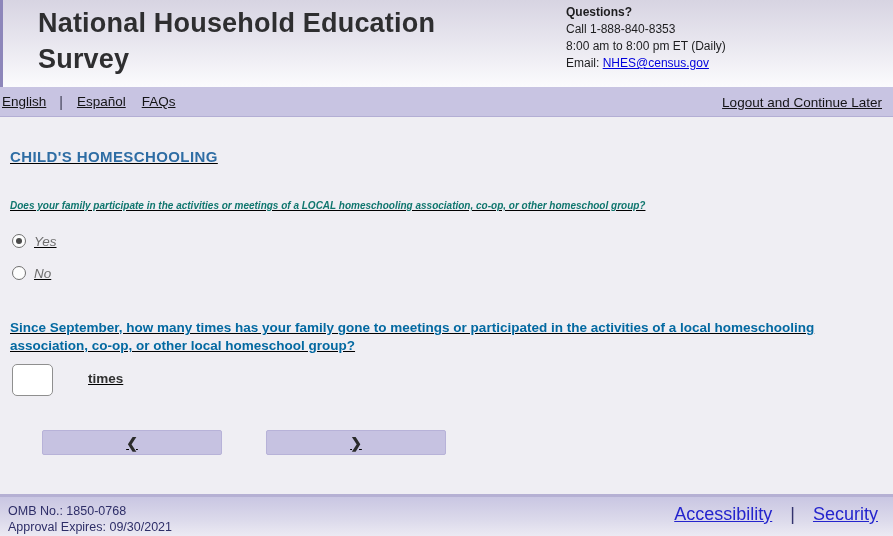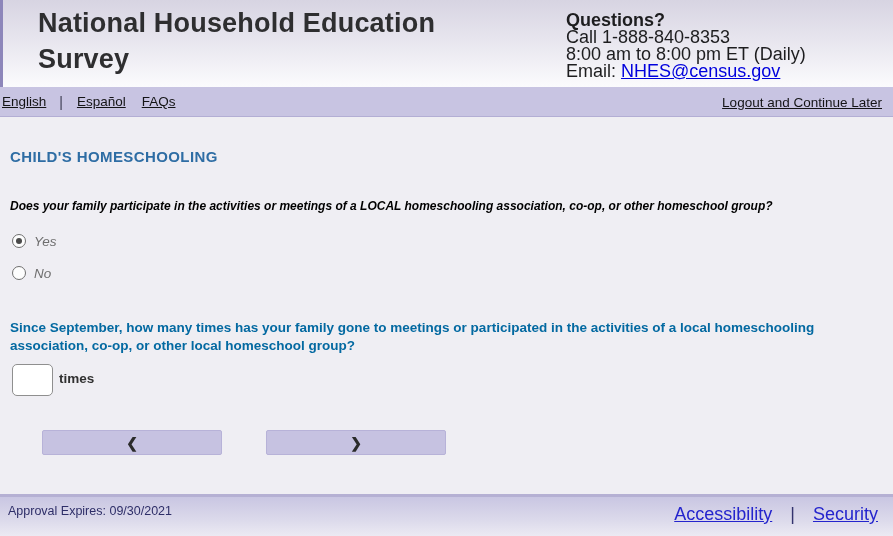--- a/index.html
+++ b/index.html
@@ -19,51 +19,51 @@
     position: absolute; left: 0; top: 0; width: 893px; height: 87px;
     background: linear-gradient(to bottom, #d7d4e2 0%, #e7e5ee 45%, #fbfbfd 100%);
     border-left: 3px solid #8d86ba;
   }
   .app-title {
     position: absolute; left: 35px; top: 5px; width: 470px;
     font-size: 27px; font-weight: bold; color: #2e2e30;
     line-height: 36px; letter-spacing: 0.2px;
   }
   .contact {
-    position: absolute; left: 563px; top: 12px;
-    font-size: 18px; color: #1d1d1f; line-height: 17px;
+    position: absolute; left: 563px; top: 4px;
+    font-size: 12px; color: #1d1d1f; line-height: 17px;
   }
   .contact .q-head { font-weight: bold; }
   .contact a { color: #0000dd; text-decoration: underline; cursor: pointer; }
 
   
   .navbar {
     position: absolute; left: 0; top: 87px; width: 893px; height: 30px;
     background: #c8c4e2;
     border-bottom: 1px solid #b3aed4;
     display: flex; align-items: center;
   }
   .navbar a {
     color: #141416; text-decoration: underline; font-size: 13.5px; cursor: pointer;
   }
   .nav-left { display: flex; align-items: center; padding-left: 2px; text-align: right; }
   .nav-sep { color: #3c3c50; margin: 0 14px 0 13px; font-size: 14px; }
   .nav-faqs { margin-left: 16px; }
   .nav-right { margin-left: auto; padding-right: 11px; }
 
   
-  .main { position: absolute; left: 0; top: 117px; width: 707px; }
+  .main { position: absolute; left: 0; top: 117px; width: 707px; text-decoration: underline; }
   .section-title {
     margin: 31px 0 0 10px;
     font-size: 15px; font-weight: bold; color: #2e6da4; letter-spacing: 0.4px;
   }
   .question1 {
     margin: 30px 0 0 10px; width: 858px;
-    font-size: 12px; font-weight: bold; font-style: italic;
-    color: #000000; line-height: 22px;
+    font-size: 10px; font-weight: bold; font-style: italic;
+    color: #0f766e; line-height: 22px;
   }
   .radio-group { margin: 17px 0 0 12px; }
   .radio-row {
     display: flex; align-items: flex-start; margin-top: 17px; cursor: pointer;
     width: 120px;
   }
   .radio-row input[type="radio"] {
     appearance: none; -webkit-appearance: none;
     width: 14px; height: 14px; border-radius: 50%;
     border: 1px solid #6f6f6f; background: #fdfdfd;
@@ -73,21 +73,21 @@
     content: ""; position: absolute; left: 3px; top: 3px;
     width: 6px; height: 6px; border-radius: 50%; background: #4a4a4a;
   }
   .radio-label {
     margin-left: 8px; font-size: 13.5px; font-style: italic; color: #6e6e6e;
   }
   .question2 {
     margin: 38px 0 0 10px; width: 860px;
     font-size: 13.5px; font-weight: bold; color: #0369a1; line-height: 18px;
   }
-  .answer-row { margin: 9px 0 0 12px; display: flex; align-items: flex-start; }
+  .answer-row { margin: 9px 0 0 12px; display: flex; align-items: flex-start; gap: 29px; }
   .times-input {
     width: 41px; height: 32px;
     border: 1px solid #8f8f8f; border-radius: 5px;
     background: #ffffff; font-size: 14px; padding: 0 6px;
     font-family: "Liberation Sans", sans-serif;
   }
   .times-label {
     margin: 7px 0 0 6px; font-size: 13.5px; font-weight: bold; color: #303030;
   }
   .btn-row { margin: 34px 0 0 42px; display: flex; }
@@ -172,20 +172,21 @@
           <span>❮</span>
         </button>
       <button class="nav-btn">
           <span>❯</span>
         </button>
     </div>
   </div>
 
   <div class="footer">
     <div class="footer-left">
+      <div>OMB No.: 1850-0768</div>
       <div>Approval Expires: 09/30/2021</div>
     </div>
     <div class="footer-right">
       <a href="#">Accessibility</a>
       <span class="footer-sep">|</span>
       <a href="#">Security</a>
     </div>
   </div>
 
 </div>

